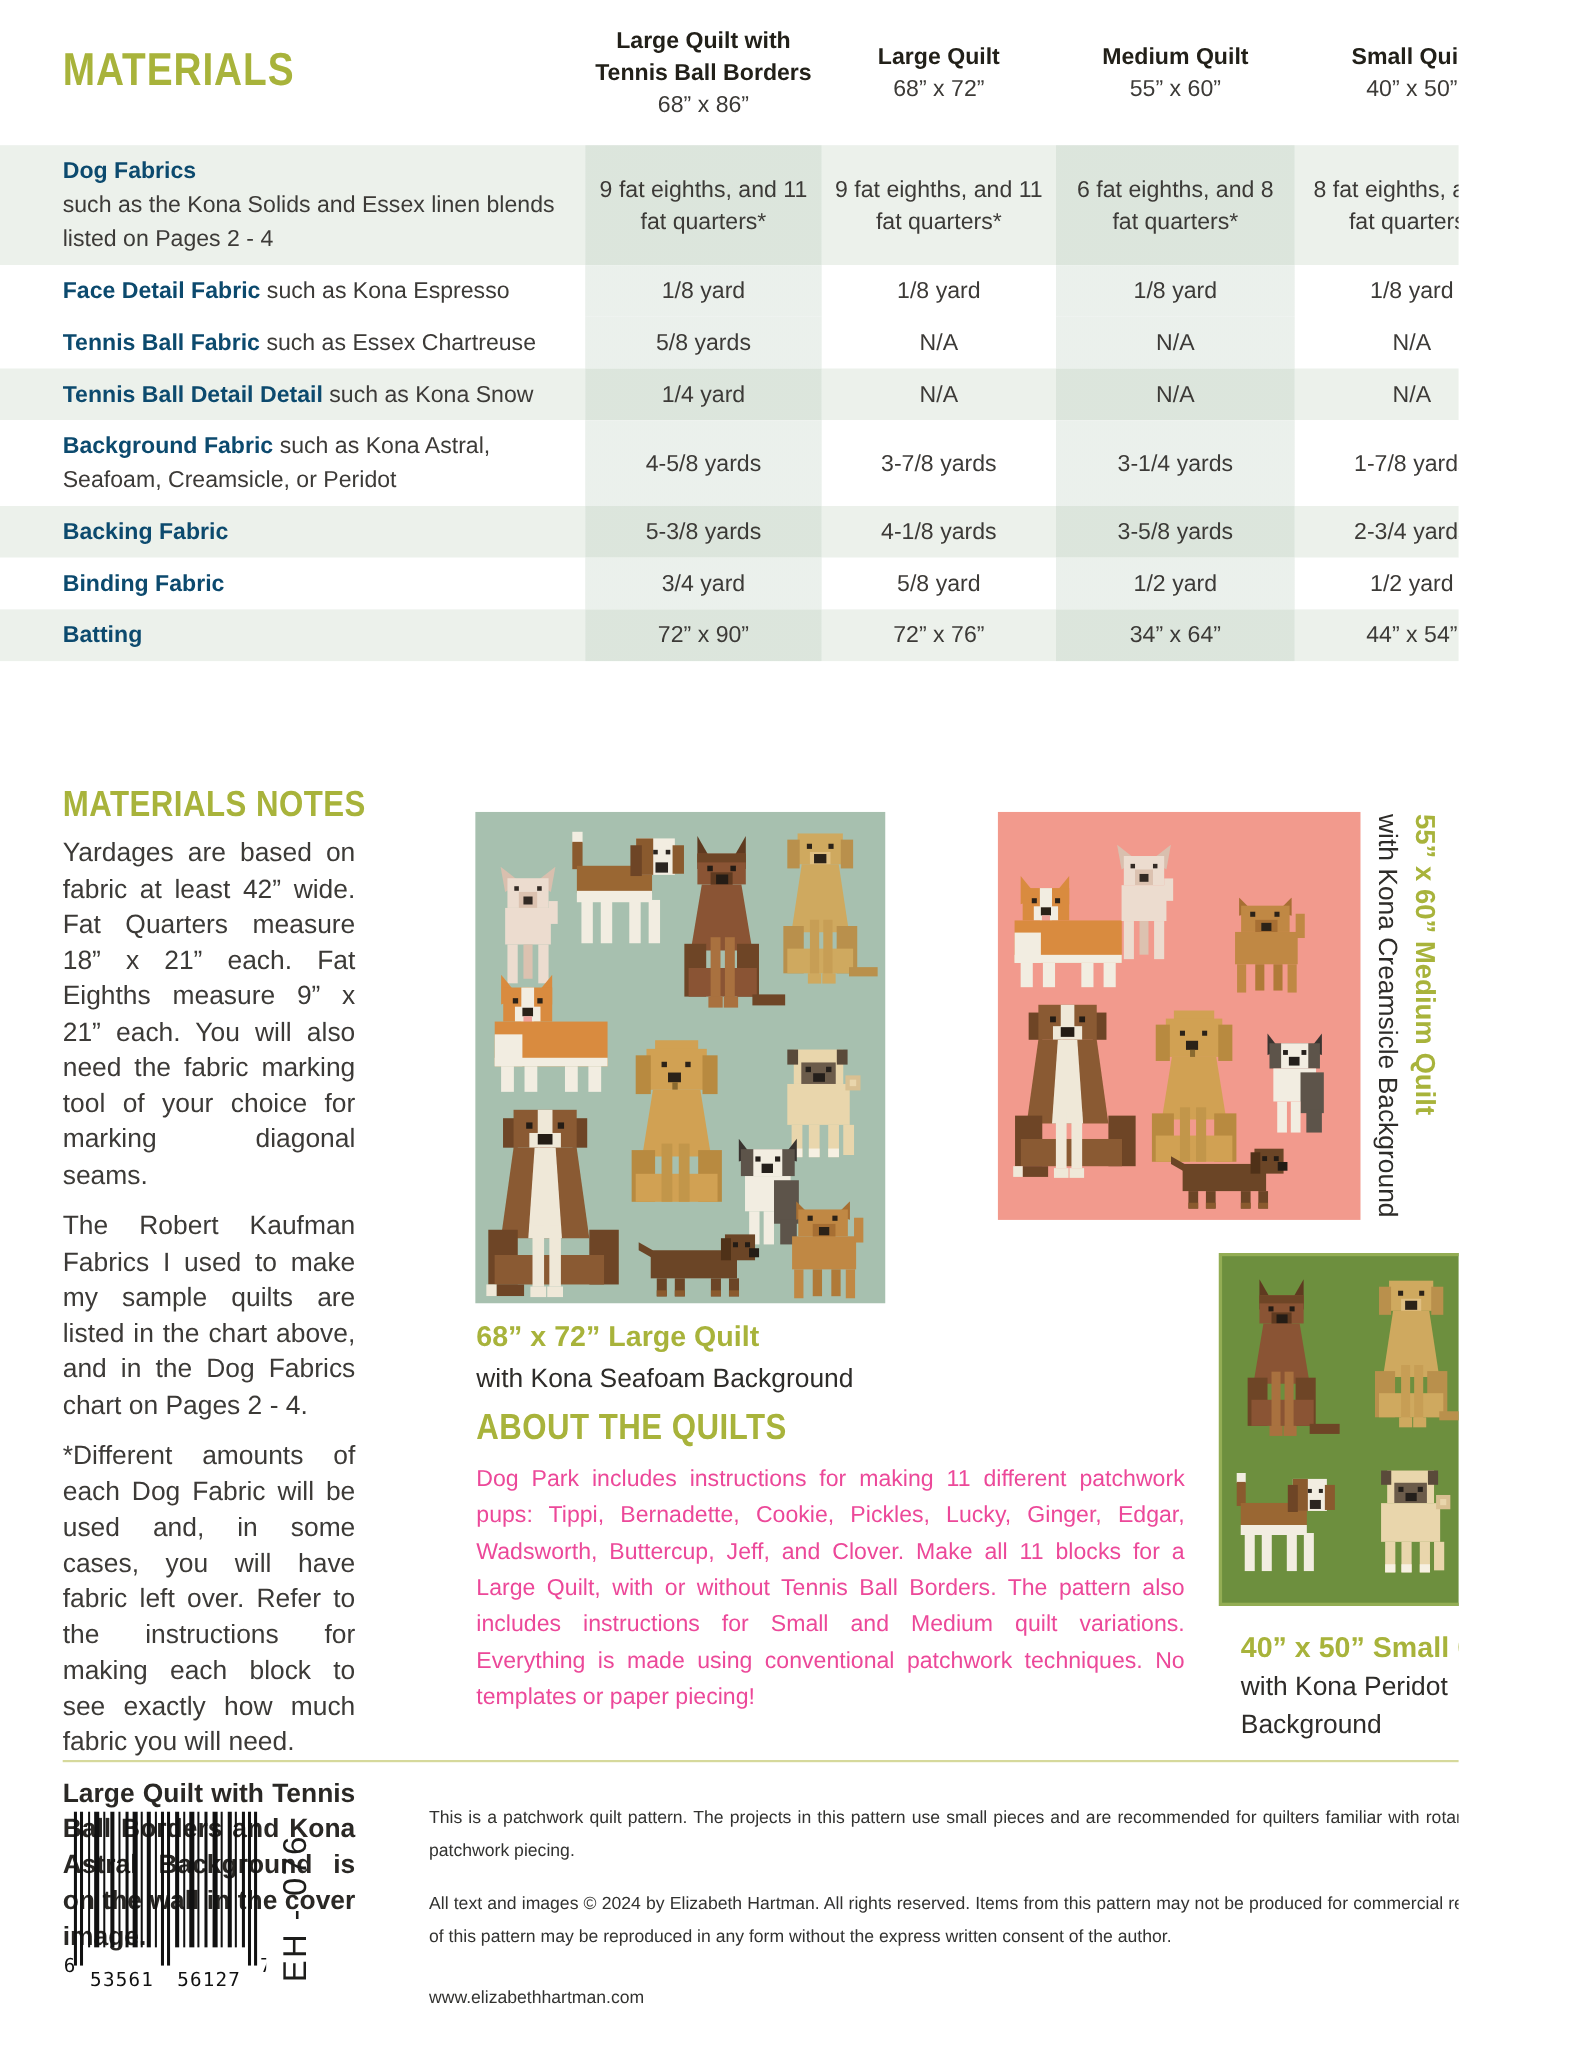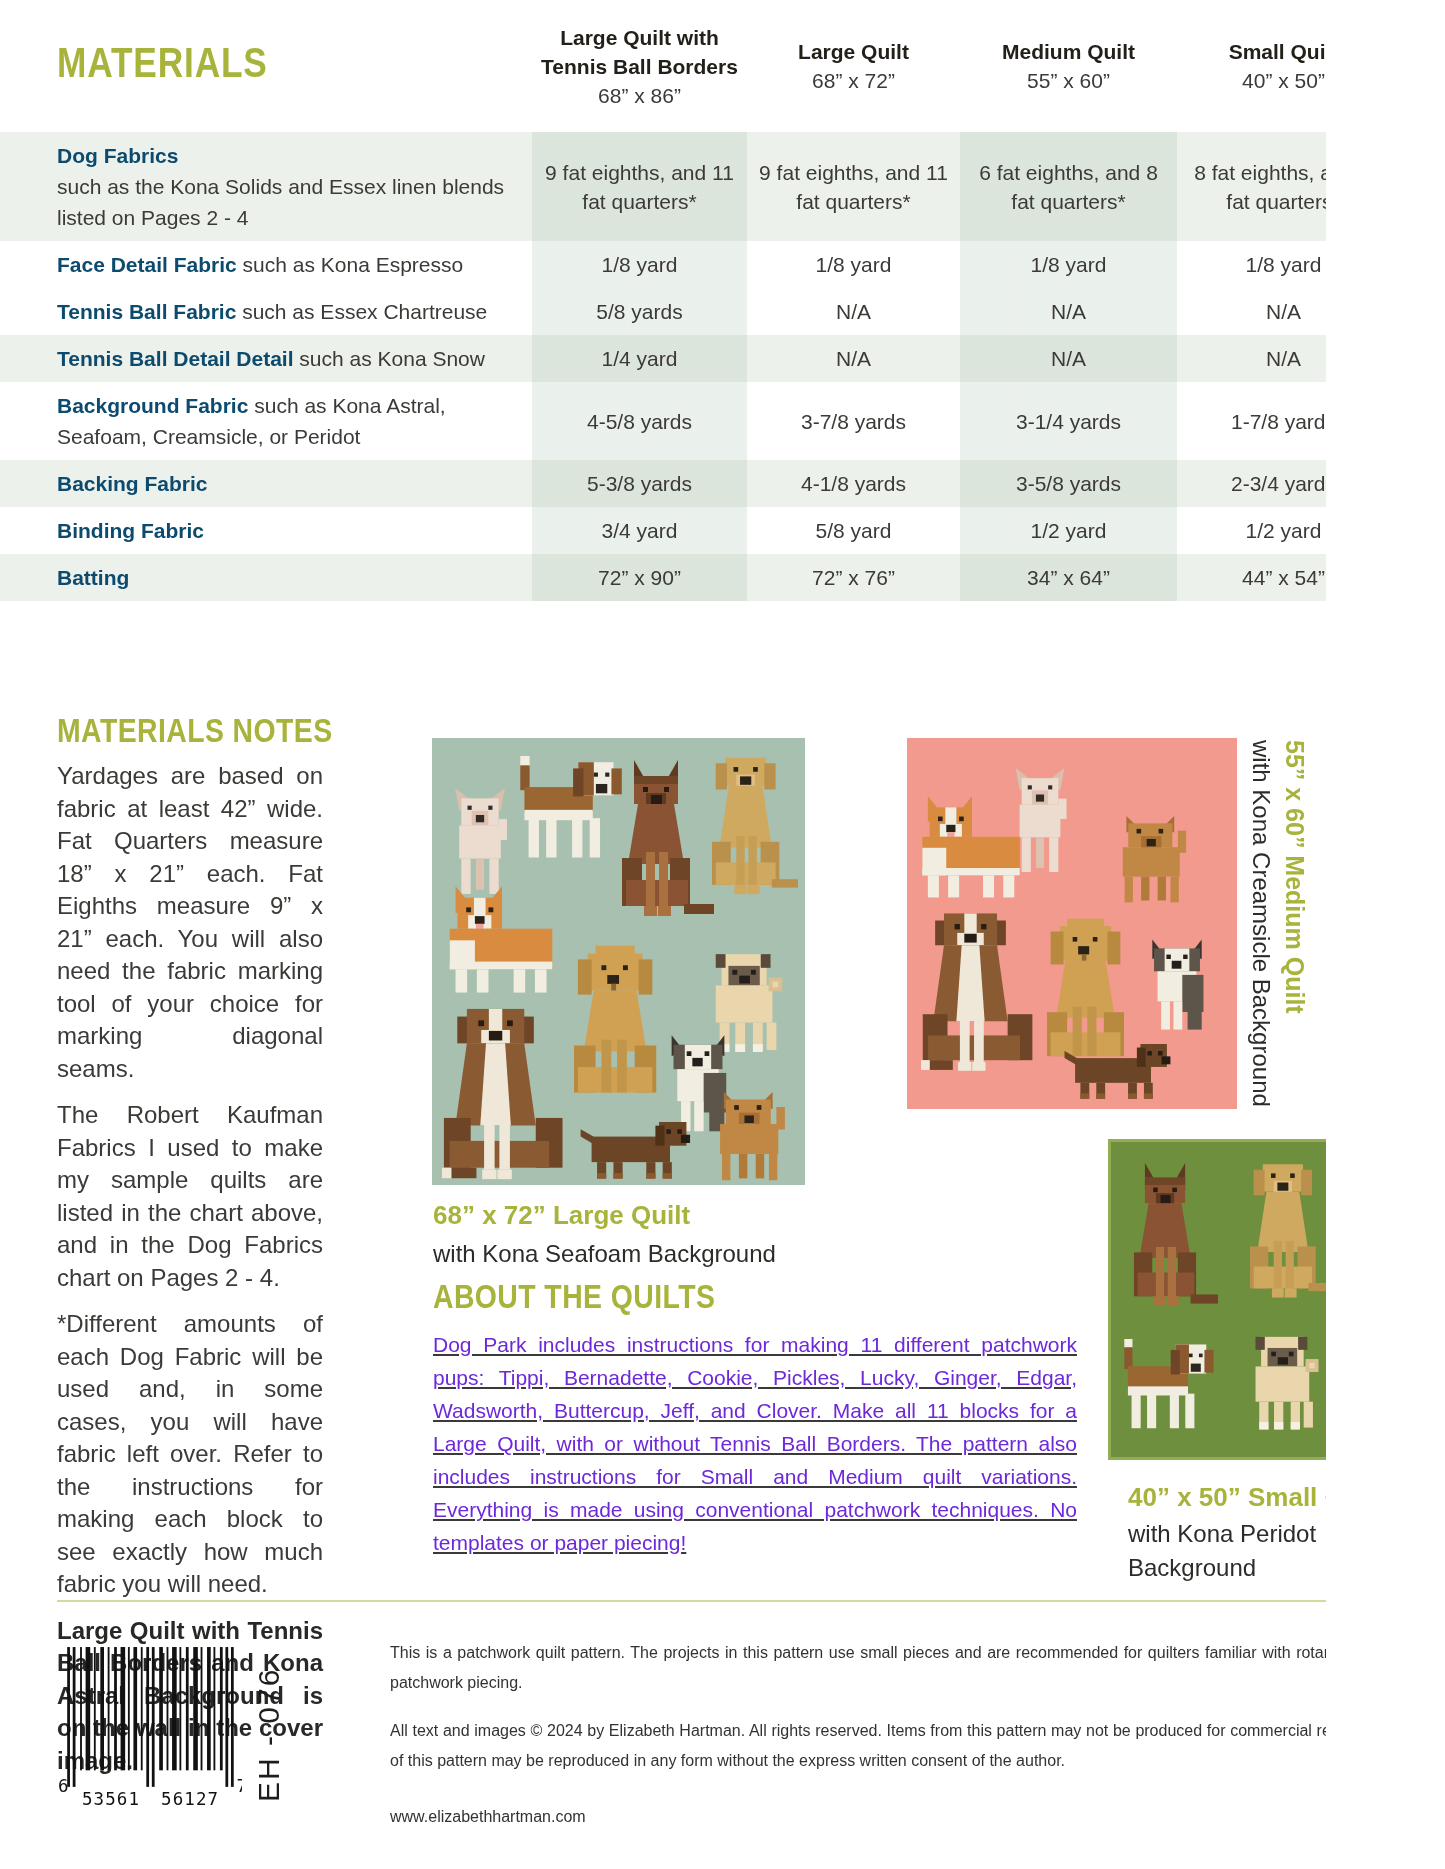--- a/index.html
+++ b/index.html
@@ -45,22 +45,22 @@
   .cap-l2{color:#2e2c29;font-size:24px;line-height:34px;}
   .cap-large{position:absolute;left:433px;top:1200px;}
   .cap-large .cap-l2{margin-top:6px;}
   .cap-small{position:absolute;left:1128px;top:1482px;width:230px;}
   .cap-small .cap-l2{margin-top:4px;width:205px;}
   .vcap{position:absolute;left:1244px;top:740px;height:380px;writing-mode:vertical-rl;}
   .vcap div{line-height:34px;}
   .vcap .cap-l1{font-size:25px;}
   .vcap .cap-l2{font-size:24px;}
   
-  .about{position:absolute;left:433px;top:1278px;width:644px;text-decoration:underline;}
-  .about p{margin:12px 0 0 0;font-size:21px;line-height:33px;text-align:justify;color:#6d28d9;}
+  .about{position:absolute;left:433px;top:1278px;width:644px;}
+  .about p{margin:12px 0 0 0;font-size:21px;line-height:33px;text-align:justify;color:#ec4899;}
   
   .divider{position:absolute;left:57px;top:1600px;width:1332px;height:2px;background:#d6d99c;}
   .footer-text{position:absolute;left:390px;top:1638px;width:1032px;}
   .footer-text p{margin:0 0 18px 0;font-size:16px;line-height:30px;text-align:justify;color:#323230;}
   .footer-text p.url{text-align:left;margin-top:26px;}
   .barcode{position:absolute;left:58px;top:1640px;}
   .bc-digits{font-family:"DejaVu Sans Mono",monospace;font-size:19px;fill:#111;}
   .ehnum{
     position:absolute;left:252px;top:1802px;transform:rotate(-90deg);
     transform-origin:0 0;font-size:30px;letter-spacing:2px;color:#1d1d1b;white-space:nowrap;

